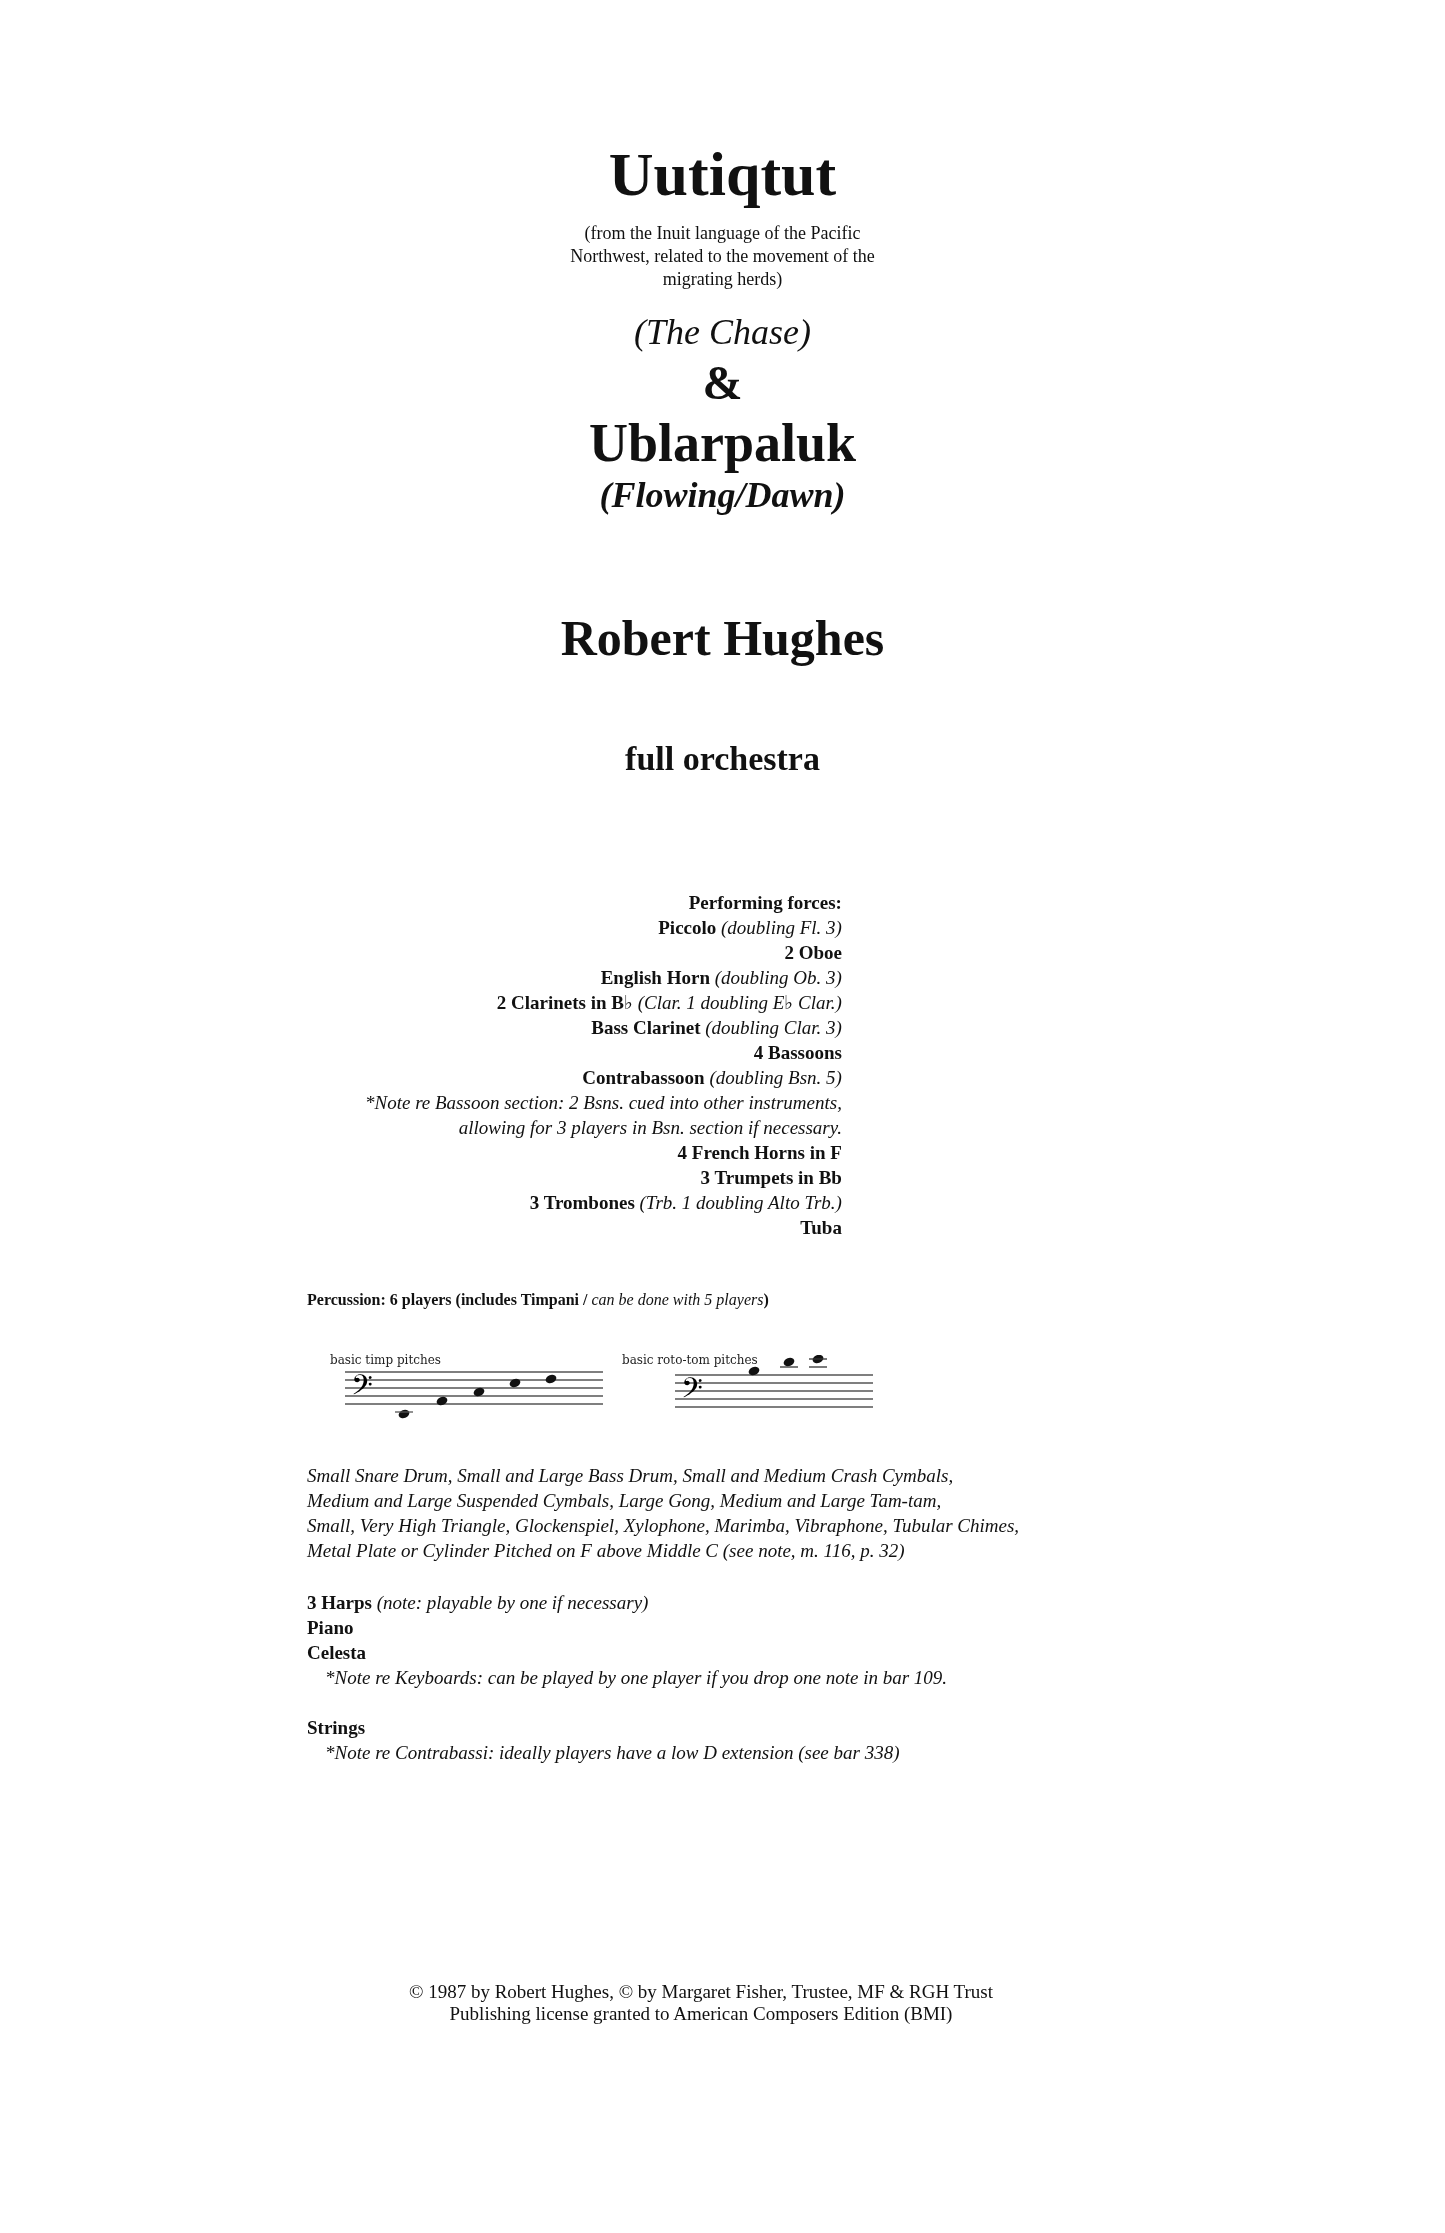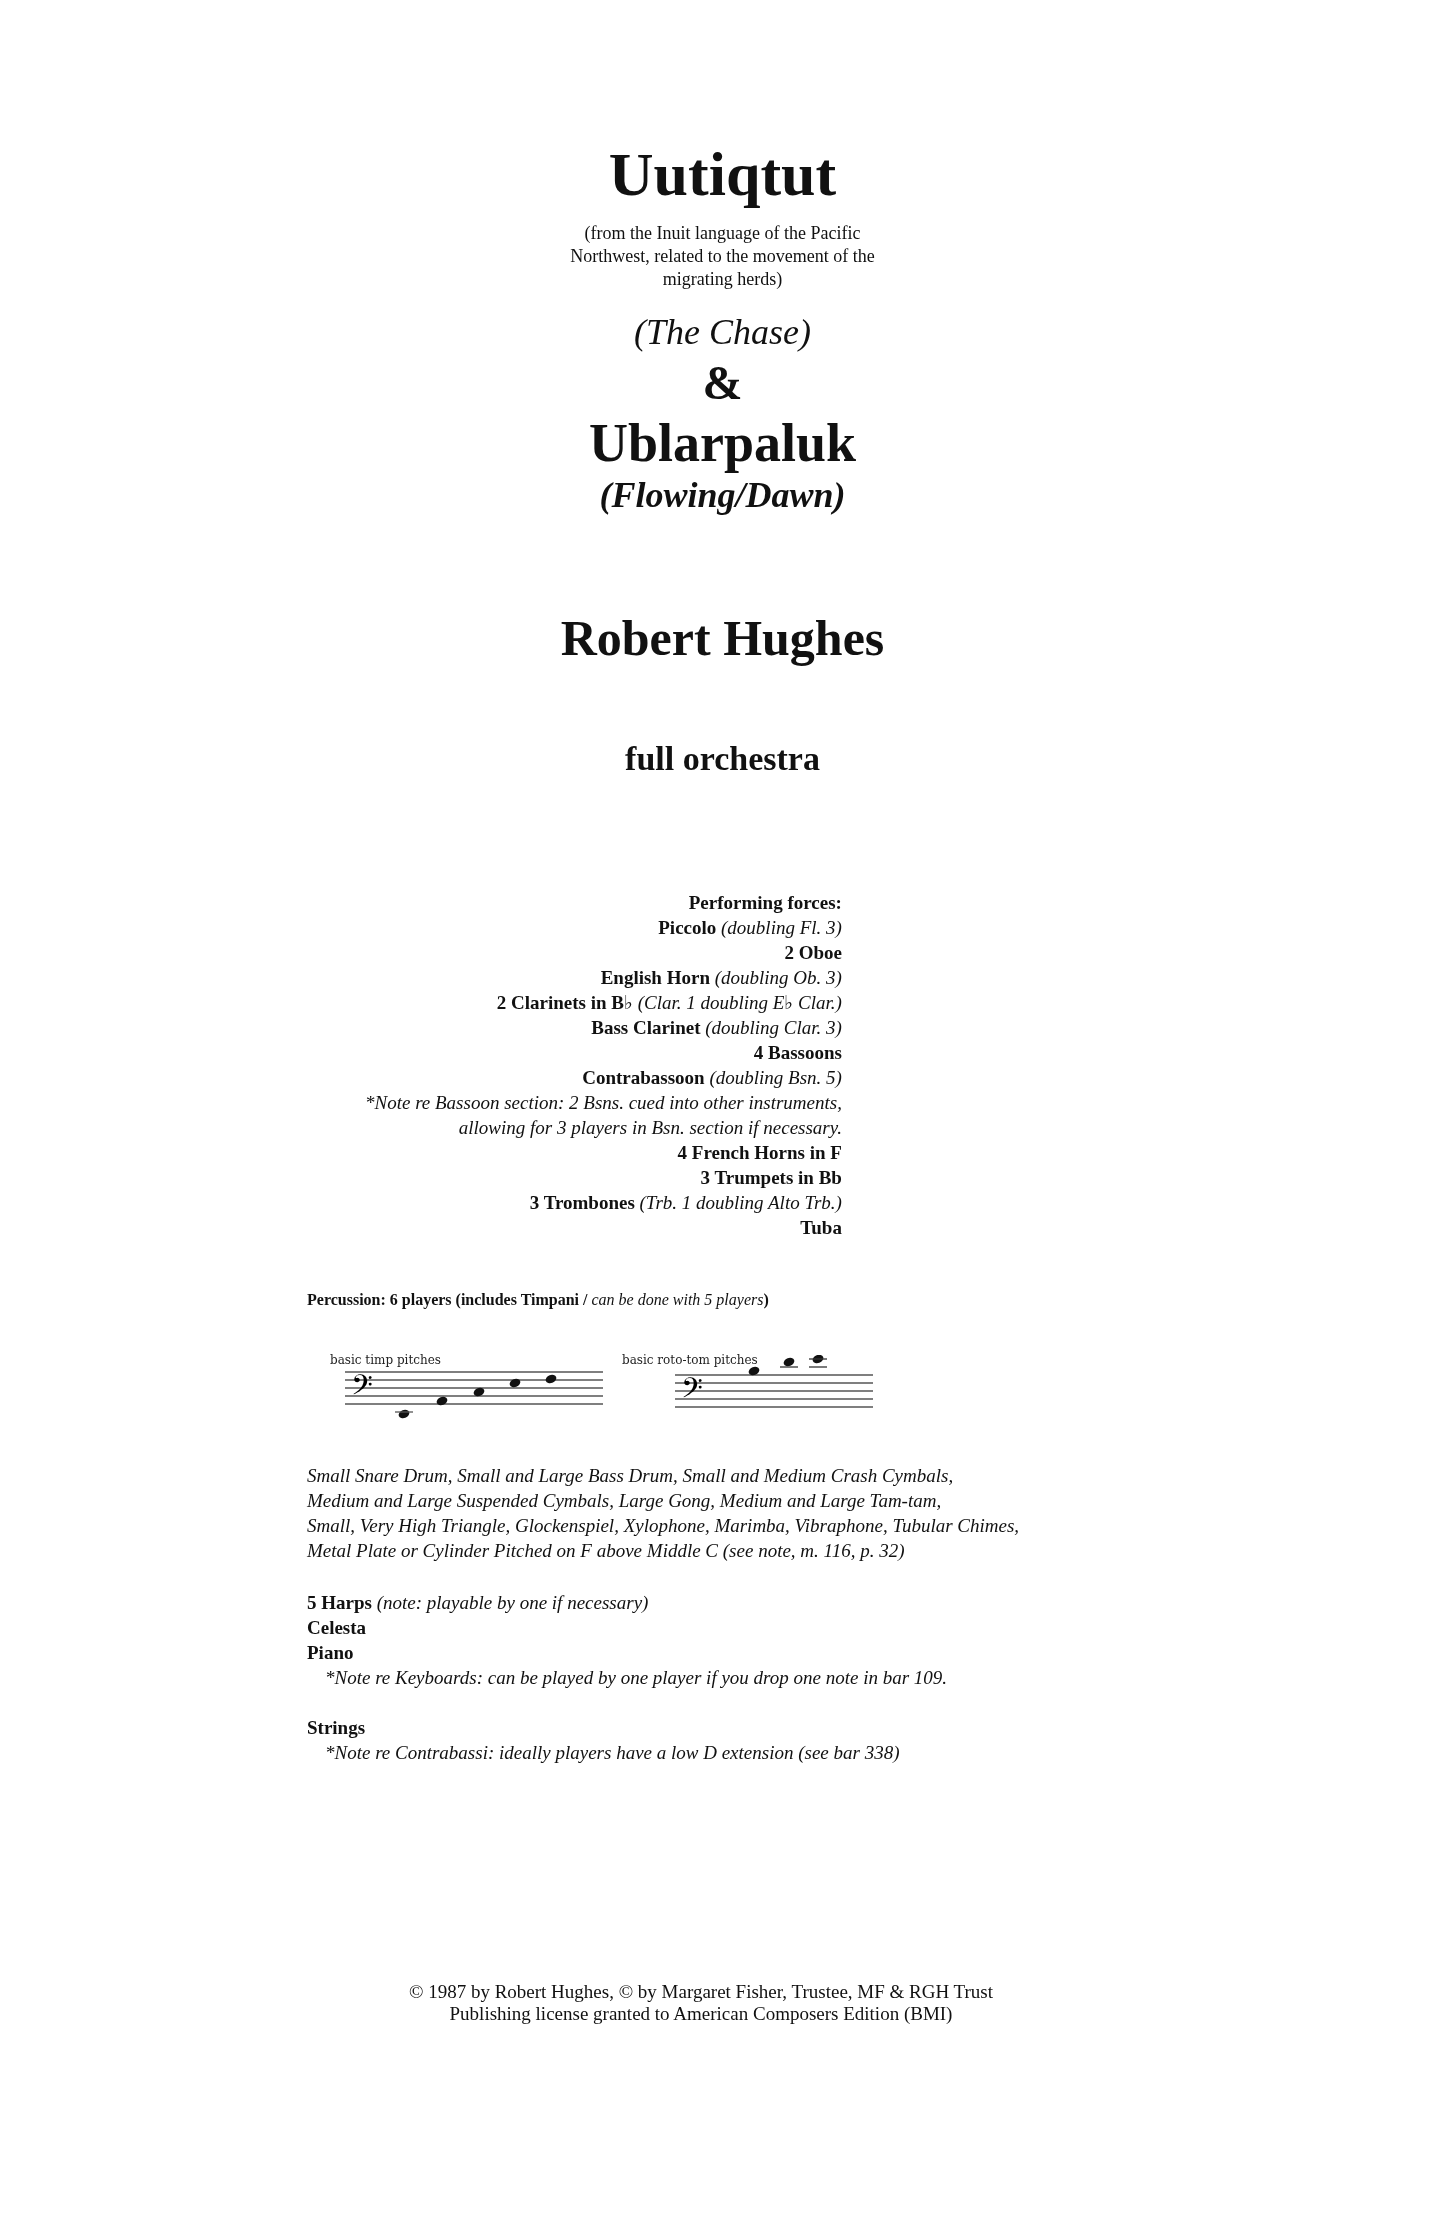--- a/index.html
+++ b/index.html
@@ -111,23 +111,23 @@
 </svg>
 
 <div class="perc-list">
   <div>Small Snare Drum, Small and Large Bass Drum, Small and Medium Crash Cymbals,</div>
   <div>Medium and Large Suspended Cymbals, Large Gong, Medium and Large Tam-tam,</div>
   <div>Small, Very High Triangle, Glockenspiel, Xylophone, Marimba, Vibraphone, Tubular Chimes,</div>
   <div>Metal Plate or Cylinder Pitched on F above Middle C (see note, m. 116, p. 32)</div>
 </div>
 
 <div class="keys">
-  <div><b>5 Harps</b><i> (note: playable by one if necessary)</i></div>
+  <div><b>3 Harps</b><i> (note: playable by one if necessary)</i></div>
+  <div><b>Piano</b></div>
   <div><b>Celesta</b></div>
-  <div><b>Piano</b></div>
   <div class="indent-small"><i>*Note re Keyboards: can be played by one player if you drop one note in bar 109.</i></div>
 </div>
 
 <div class="strings">
   <div><b>Strings</b></div>
   <div class="indent-small"><i>*Note re Contrabassi: ideally players have a low D extension (see bar 338)</i></div>
 </div>
 
 <div class="copyright">
   <div>© 1987 by Robert Hughes, © by Margaret Fisher, Trustee, MF &amp; RGH Trust</div>

